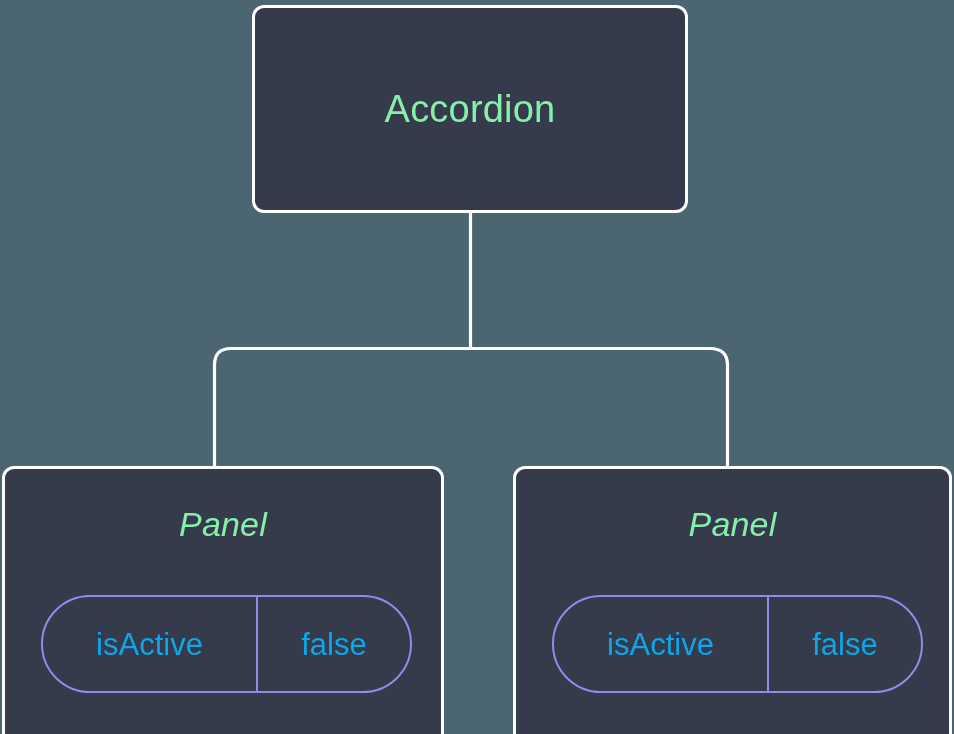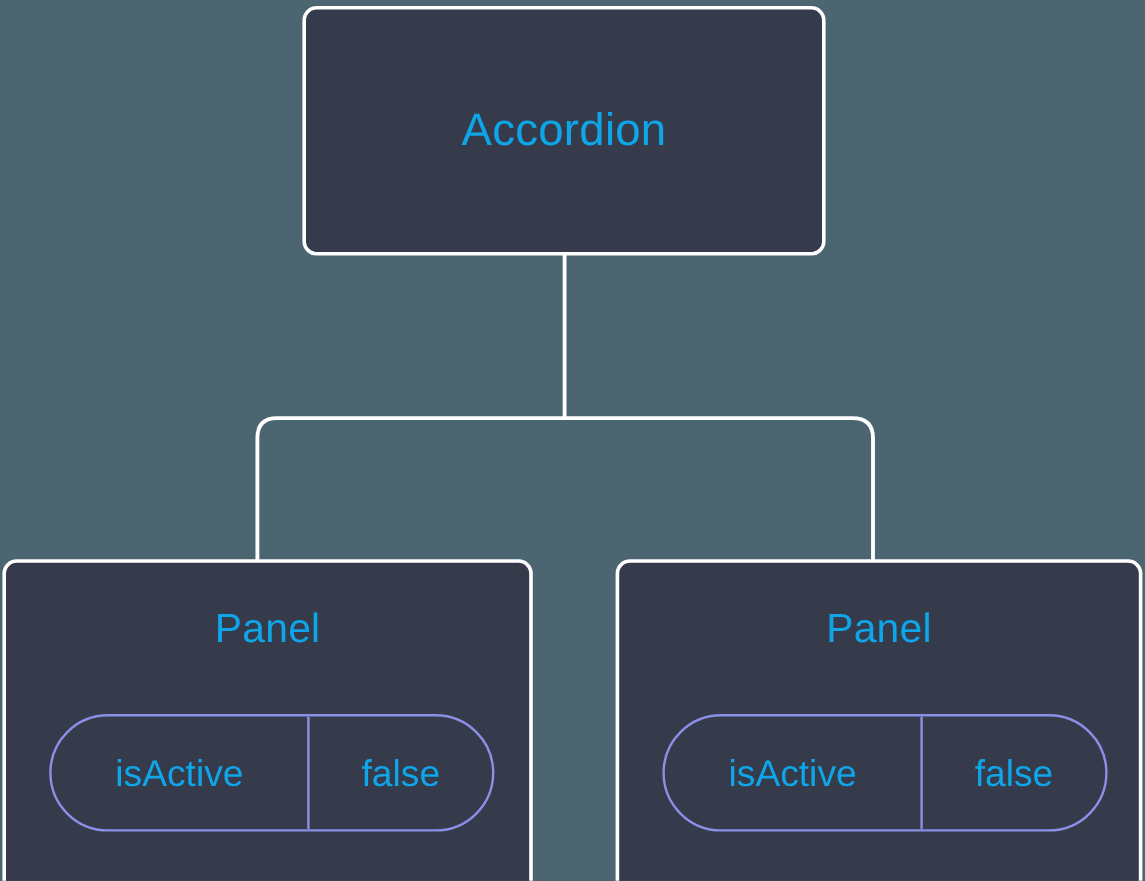--- a/index.html
+++ b/index.html
@@ -56,29 +56,30 @@
   .node-child-left {
     left: 2px;
     width: 442px;
   }
   .node-child-right {
     left: 513px;
     width: 439px;
   }
 
   .node-title {
-    color: #0ea5e9;
+    color: #86efac;
     font-size: 38px;
     font-weight: 400;
     letter-spacing: 0.2px;
     line-height: 1;
     white-space: nowrap;
   }
   .node-child .node-title {
     font-size: 34px;
+    font-style: italic;
   }
 
   
   .prop-pill {
     position: absolute;
     top: 126px;
     box-sizing: border-box;
     height: 98px;
     border: 2px solid #8b8fe8;
     border-radius: 49px;

